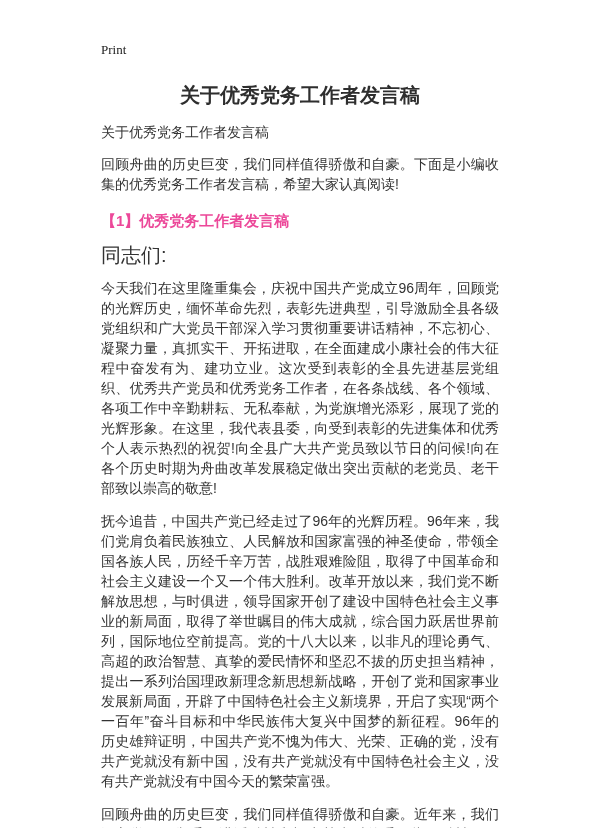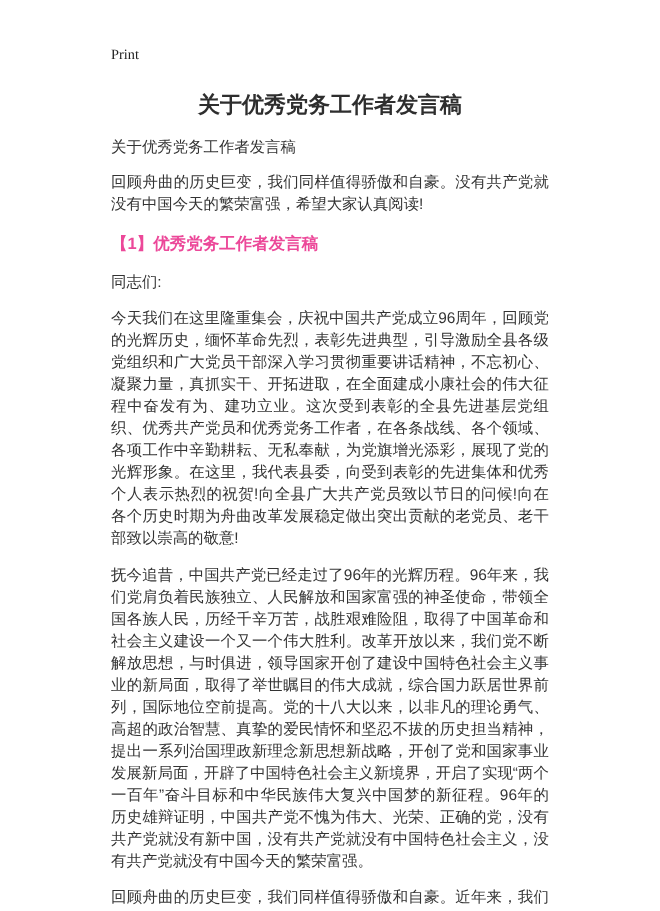--- a/index.html
+++ b/index.html
@@ -50,41 +50,41 @@
   }
   .section-heading {
     margin-top: 17px;
     font-size: 15px;
     line-height: 20px;
     font-weight: bold;
     color: #ec4899;
   }
   .salutation {
     margin-top: 14px;
-    font-size: 14px;
+    font-size: 20px;
     line-height: 20px;
     color: #333333;
   }
   .body-para {
     margin-top: 13px;
   }
 </style>
 </head>
 <body>
 
 <div class="page">
   <div class="content">
 
     <a class="print-link">Print</a>
 
     <h1 class="doc-title">关于优秀党务工作者发言稿</h1>
 
     <div class="doc-subtitle">关于优秀党务工作者发言稿</div>
 
-    <p class="para">回顾舟曲的历史巨变，我们同样值得骄傲和自豪。没有共产党就没有中国今天的繁荣富强，希望大家认真阅读!</p>
+    <p class="para">回顾舟曲的历史巨变，我们同样值得骄傲和自豪。下面是小编收集的优秀党务工作者发言稿，希望大家认真阅读!</p>
 
     <h2 class="section-heading">【1】优秀党务工作者发言稿</h2>
 
     <p class="salutation">同志们:</p>
 
     <p class="para body-para">今天我们在这里隆重集会，庆祝中国共产党成立96周年，回顾党的光辉历史，缅怀革命先烈，表彰先进典型，引导激励全县各级党组织和广大党员干部深入学习贯彻重要讲话精神，不忘初心、凝聚力量，真抓实干、开拓进取，在全面建成小康社会的伟大征程中奋发有为、建功立业。这次受到表彰的全县先进基层党组织、优秀共产党员和优秀党务工作者，在各条战线、各个领域、各项工作中辛勤耕耘、无私奉献，为党旗增光添彩，展现了党的光辉形象。在这里，我代表县委，向受到表彰的先进集体和优秀个人表示热烈的祝贺!向全县广大共产党员致以节日的问候!向在各个历史时期为舟曲改革发展稳定做出突出贡献的老党员、老干部致以崇高的敬意!</p>
 
     <p class="para body-para">抚今追昔，中国共产党已经走过了96年的光辉历程。96年来，我们党肩负着民族独立、人民解放和国家富强的神圣使命，带领全国各族人民，历经千辛万苦，战胜艰难险阻，取得了中国革命和社会主义建设一个又一个伟大胜利。改革开放以来，我们党不断解放思想，与时俱进，领导国家开创了建设中国特色社会主义事业的新局面，取得了举世瞩目的伟大成就，综合国力跃居世界前列，国际地位空前提高。党的十八大以来，以非凡的理论勇气、高超的政治智慧、真挚的爱民情怀和坚忍不拔的历史担当精神，提出一系列治国理政新理念新思想新战略，开创了党和国家事业发展新局面，开辟了中国特色社会主义新境界，开启了实现“两个一百年”奋斗目标和中华民族伟大复兴中国梦的新征程。96年的历史雄辩证明，中国共产党不愧为伟大、光荣、正确的党，没有共产党就没有新中国，没有共产党就没有中国特色社会主义，没有共产党就没有中国今天的繁荣富强。</p>
 
     <p class="para body-para">回顾舟曲的历史巨变，我们同样值得骄傲和自豪。近年来，我们深入学习贯彻重要讲话精神和视察甘肃时的重要指示精神，围绕“四个全面”战略布局，树立“五大发展”理念，全面加强经济、政治、文化、社会、生态文明和党的建设各项工作,使舟曲步入了历史上综合实力提升最快、城乡面貌变化最大、社会建设成效最好、人民群众得实惠最多的时期。特别是今年以来，我们贯彻落实省州委各项部署要求，全力实施“花开舟曲”，着力打造政治清明之花、经济发展之花、生态秀美之花、产业富民之花、文旅精品之花、民族团结之花、精神文明之花、幸福和谐之花、社会廉洁之花、强基固本之花，全力推动经济社会在“花开舟曲”中竞相发展、尽情绽放，</p>

